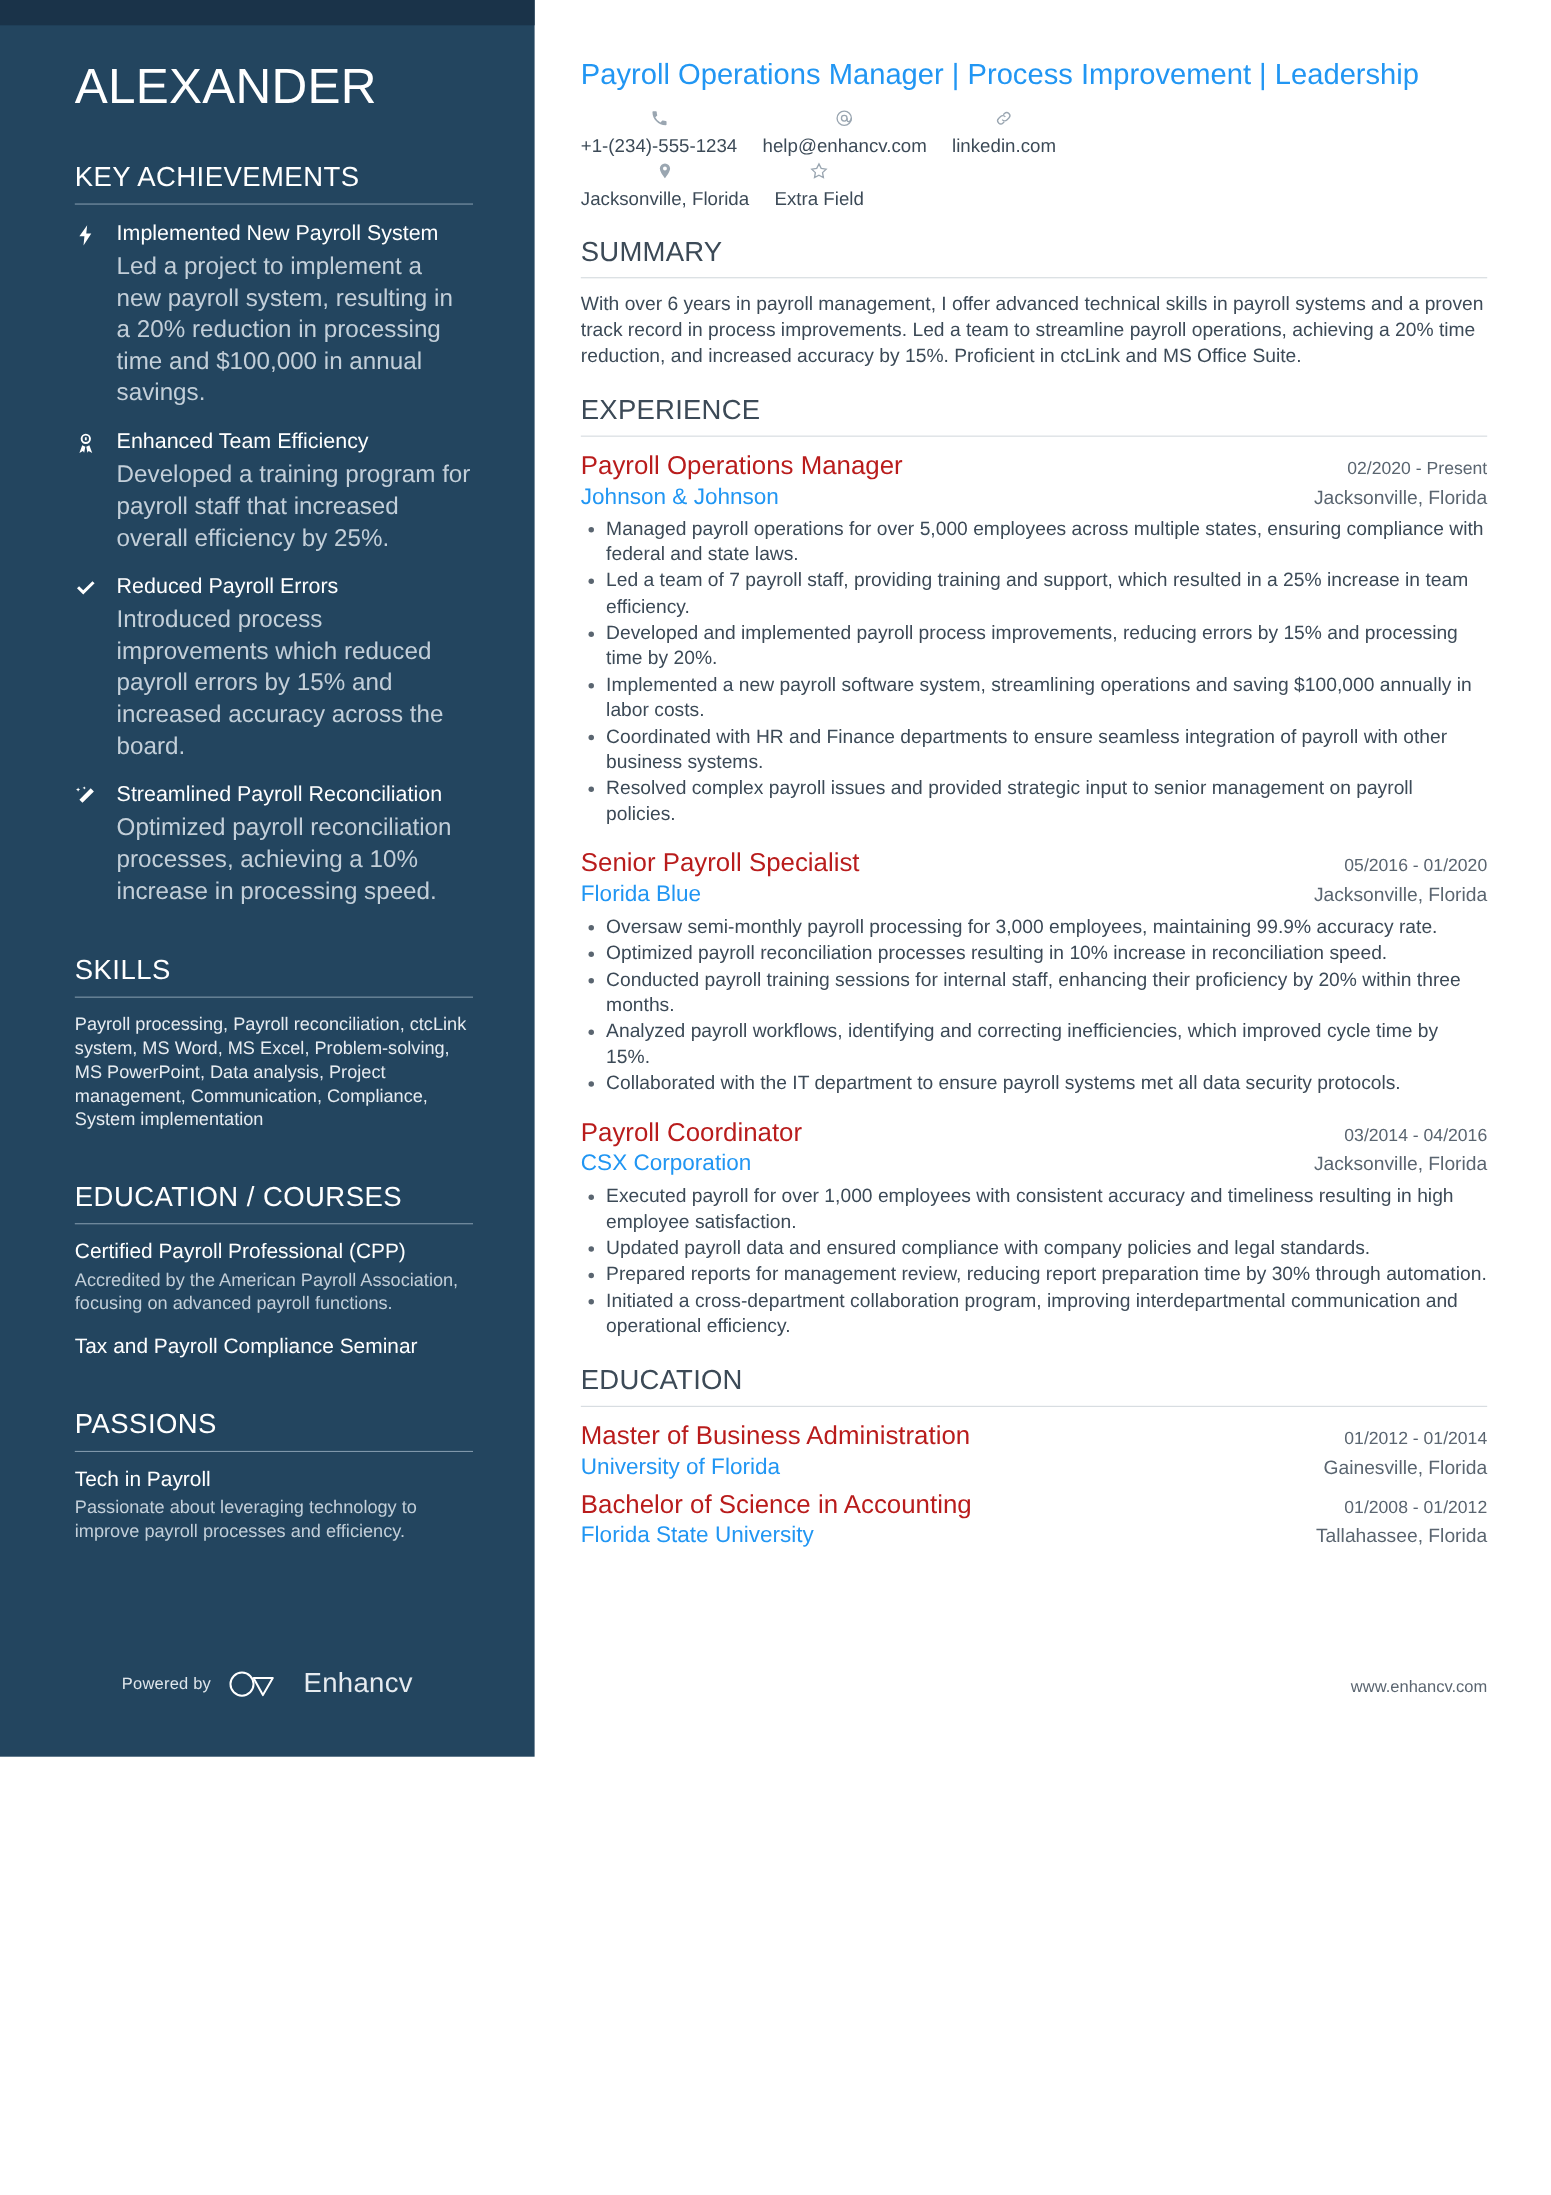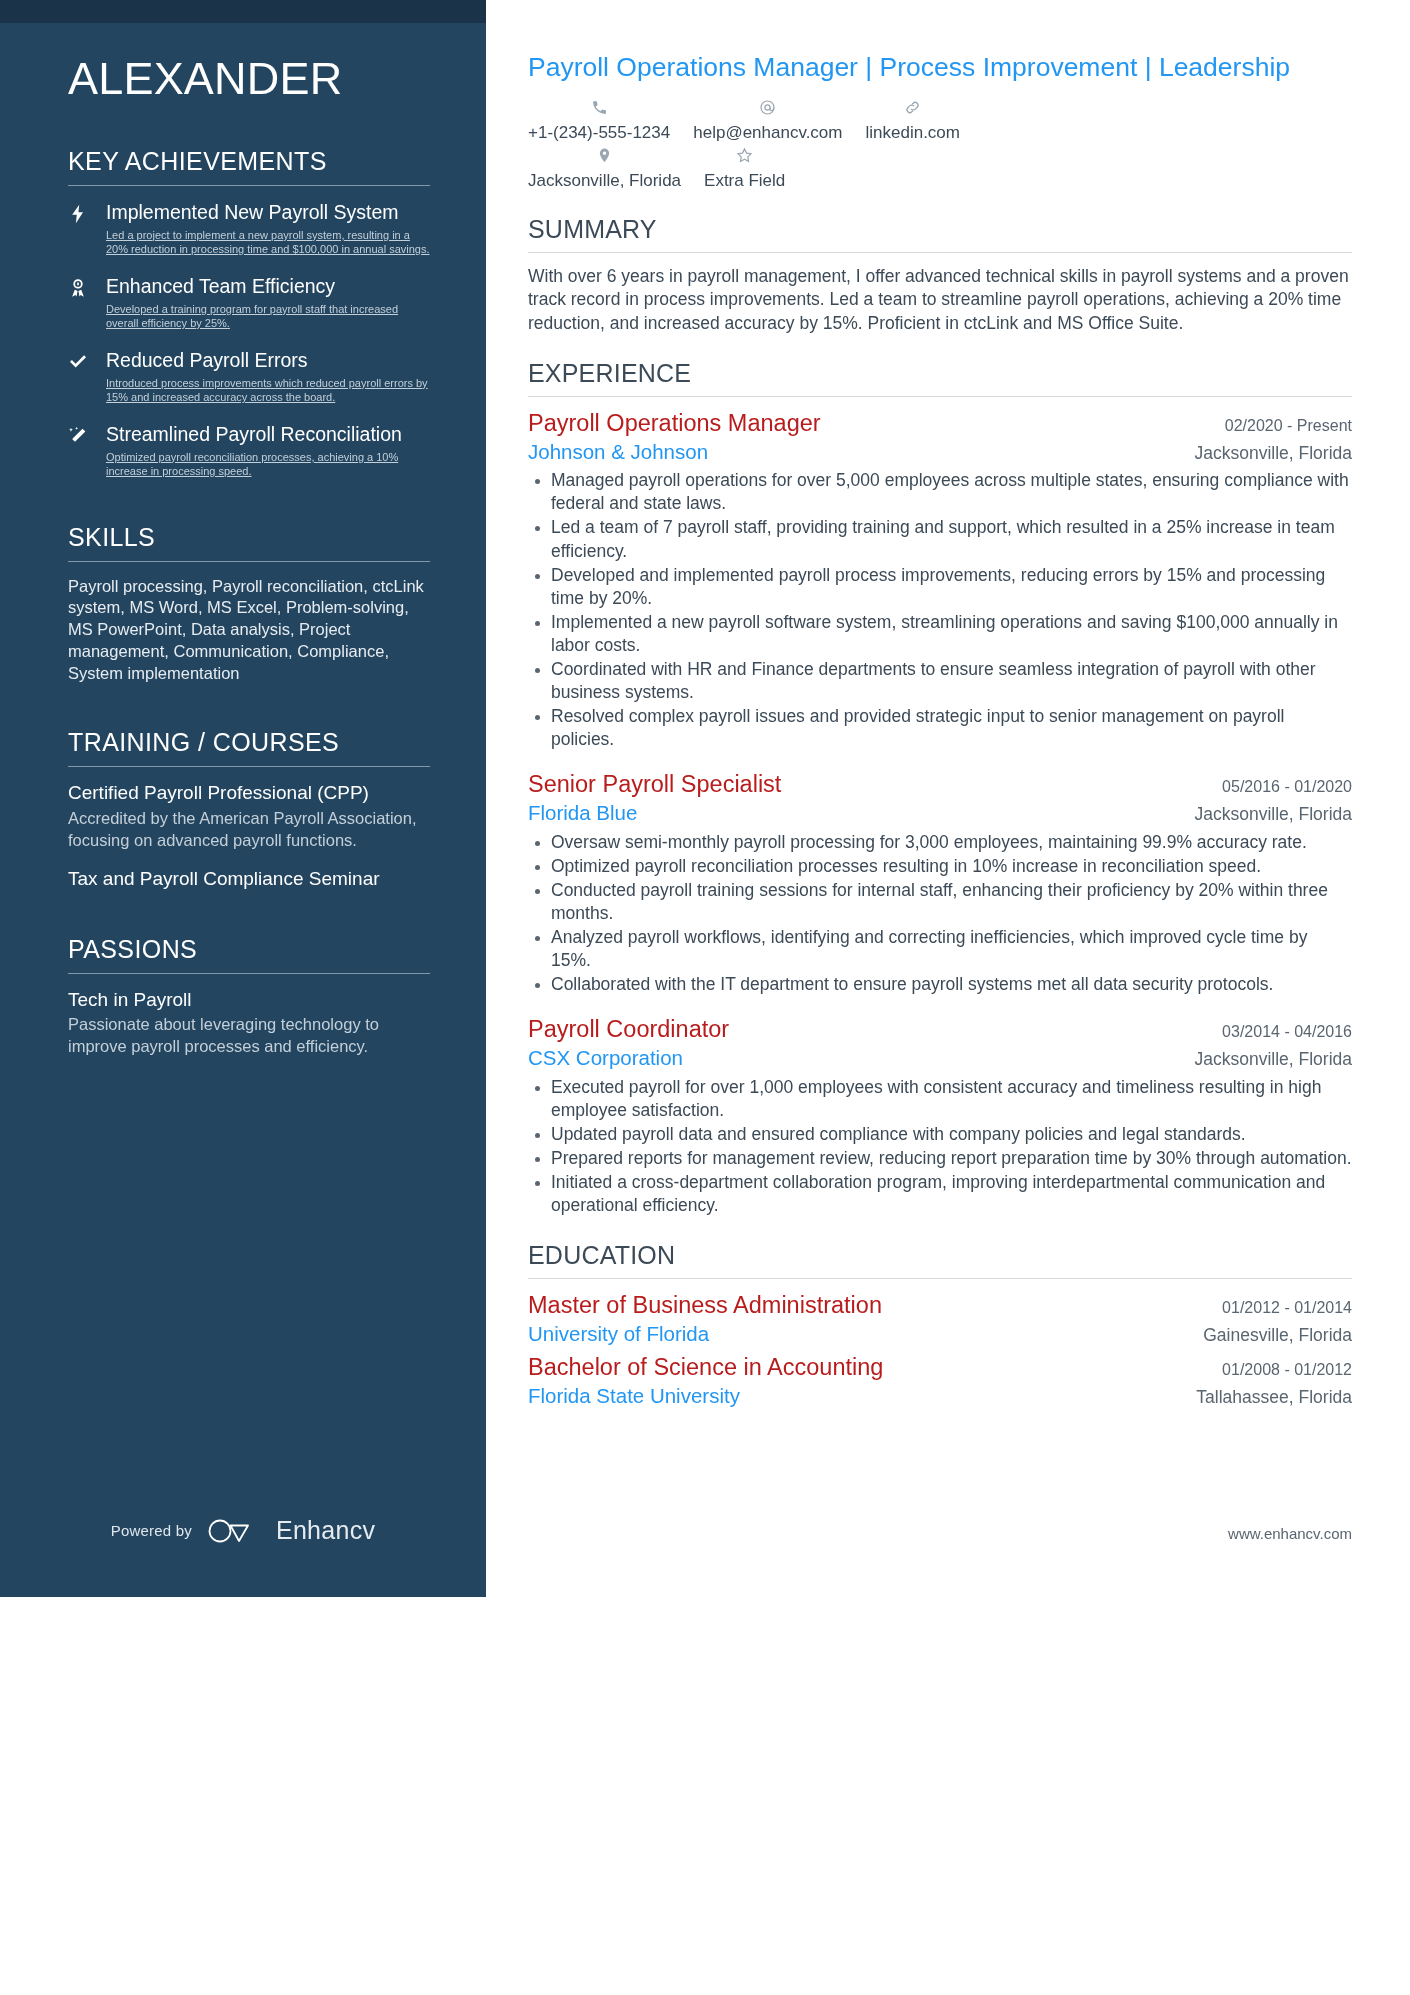--- a/index.html
+++ b/index.html
@@ -28,21 +28,21 @@
     font-size:25px; font-weight:400; letter-spacing:.4px; color:#fff;
     padding-bottom:9px;
   }
   .side-rule { height:1px; background:#8fa6b7; opacity:.85; margin-bottom:14px; }
 
   .ach { display:flex; gap:14px; margin-bottom:17px; }
   .ach-icon { flex:0 0 24px; width:24px; padding-top:4px; color:#ffffff; }
   .ach-icon svg { display:block; width:20px; height:20px; fill:#ffffff; }
   .ach-body { flex:1 1 auto; }
   .ach-title { font-size:19.5px; line-height:1.24; color:#ffffff; margin-bottom:4px; }
-  .ach-desc { font-size:11px; line-height:1.31; color:#c3cfd9;text-decoration:underline; }
+  .ach-desc { font-size:22px; line-height:1.31; color:#c3cfd9; }
 
   .side-para { font-size:16.5px; line-height:1.32; color:#e7ecf1; }
   .course { margin-bottom:16px; }
   .course-title { font-size:19px; line-height:1.24; color:#ffffff; margin-bottom:3px; }
   .course-desc { font-size:16.5px; line-height:1.31; color:#c3cfd9; }
 
   .footer-brand {
     position:absolute; left:0; right:0; bottom:52px;
     display:flex; align-items:center; justify-content:center; gap:15px;
   }
@@ -154,21 +154,21 @@
       </div>
     </section>
 
     <section class="side-sec">
       <div class="side-sec-title">SKILLS</div>
       <div class="side-rule"></div>
       <div class="side-para">Payroll processing, Payroll reconciliation, ctcLink system, MS Word, MS Excel, Problem-solving, MS PowerPoint, Data analysis, Project management, Communication, Compliance, System implementation</div>
     </section>
 
     <section class="side-sec">
-      <div class="side-sec-title">TRAINING / COURSES</div>
+      <div class="side-sec-title">EDUCATION / COURSES</div>
       <div class="side-rule"></div>
 
       <div class="course">
         <div class="course-title">Certified Payroll Professional (CPP)</div>
         <div class="course-desc">Accredited by the American Payroll Association, focusing on advanced payroll functions.</div>
       </div>
       <div class="course">
         <div class="course-title">Tax and Payroll Compliance Seminar</div>
       </div>
     </section>

